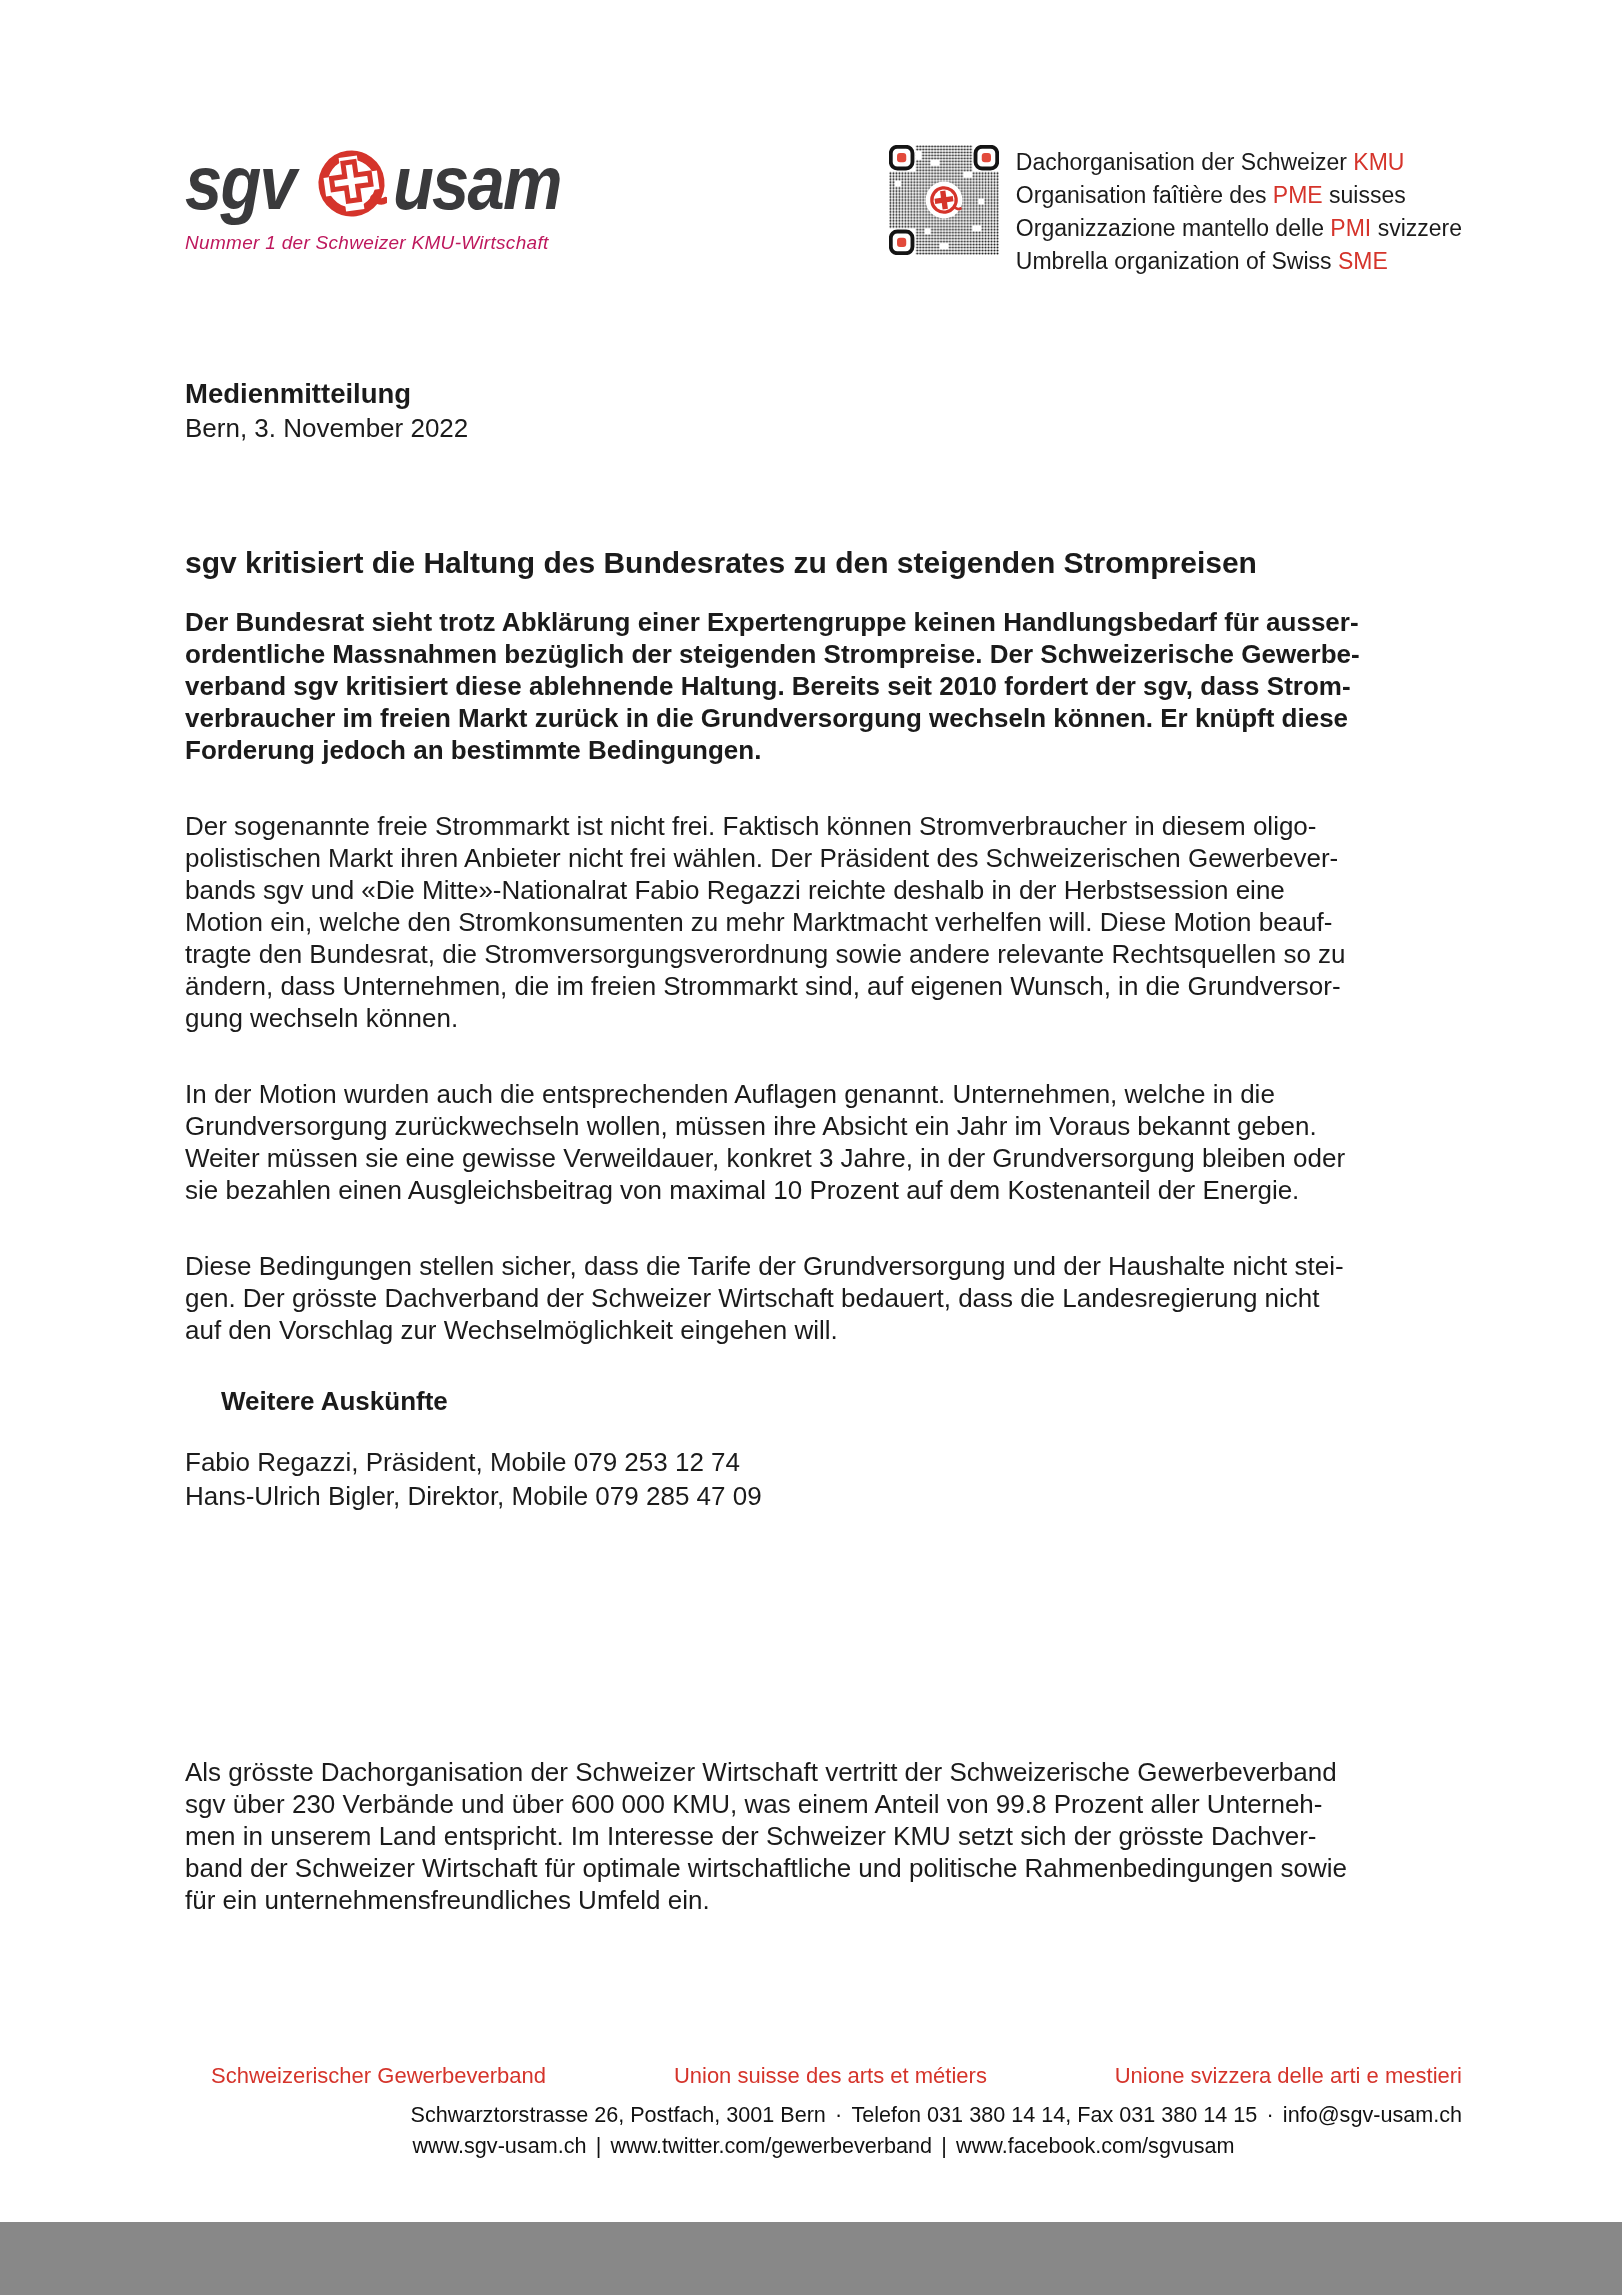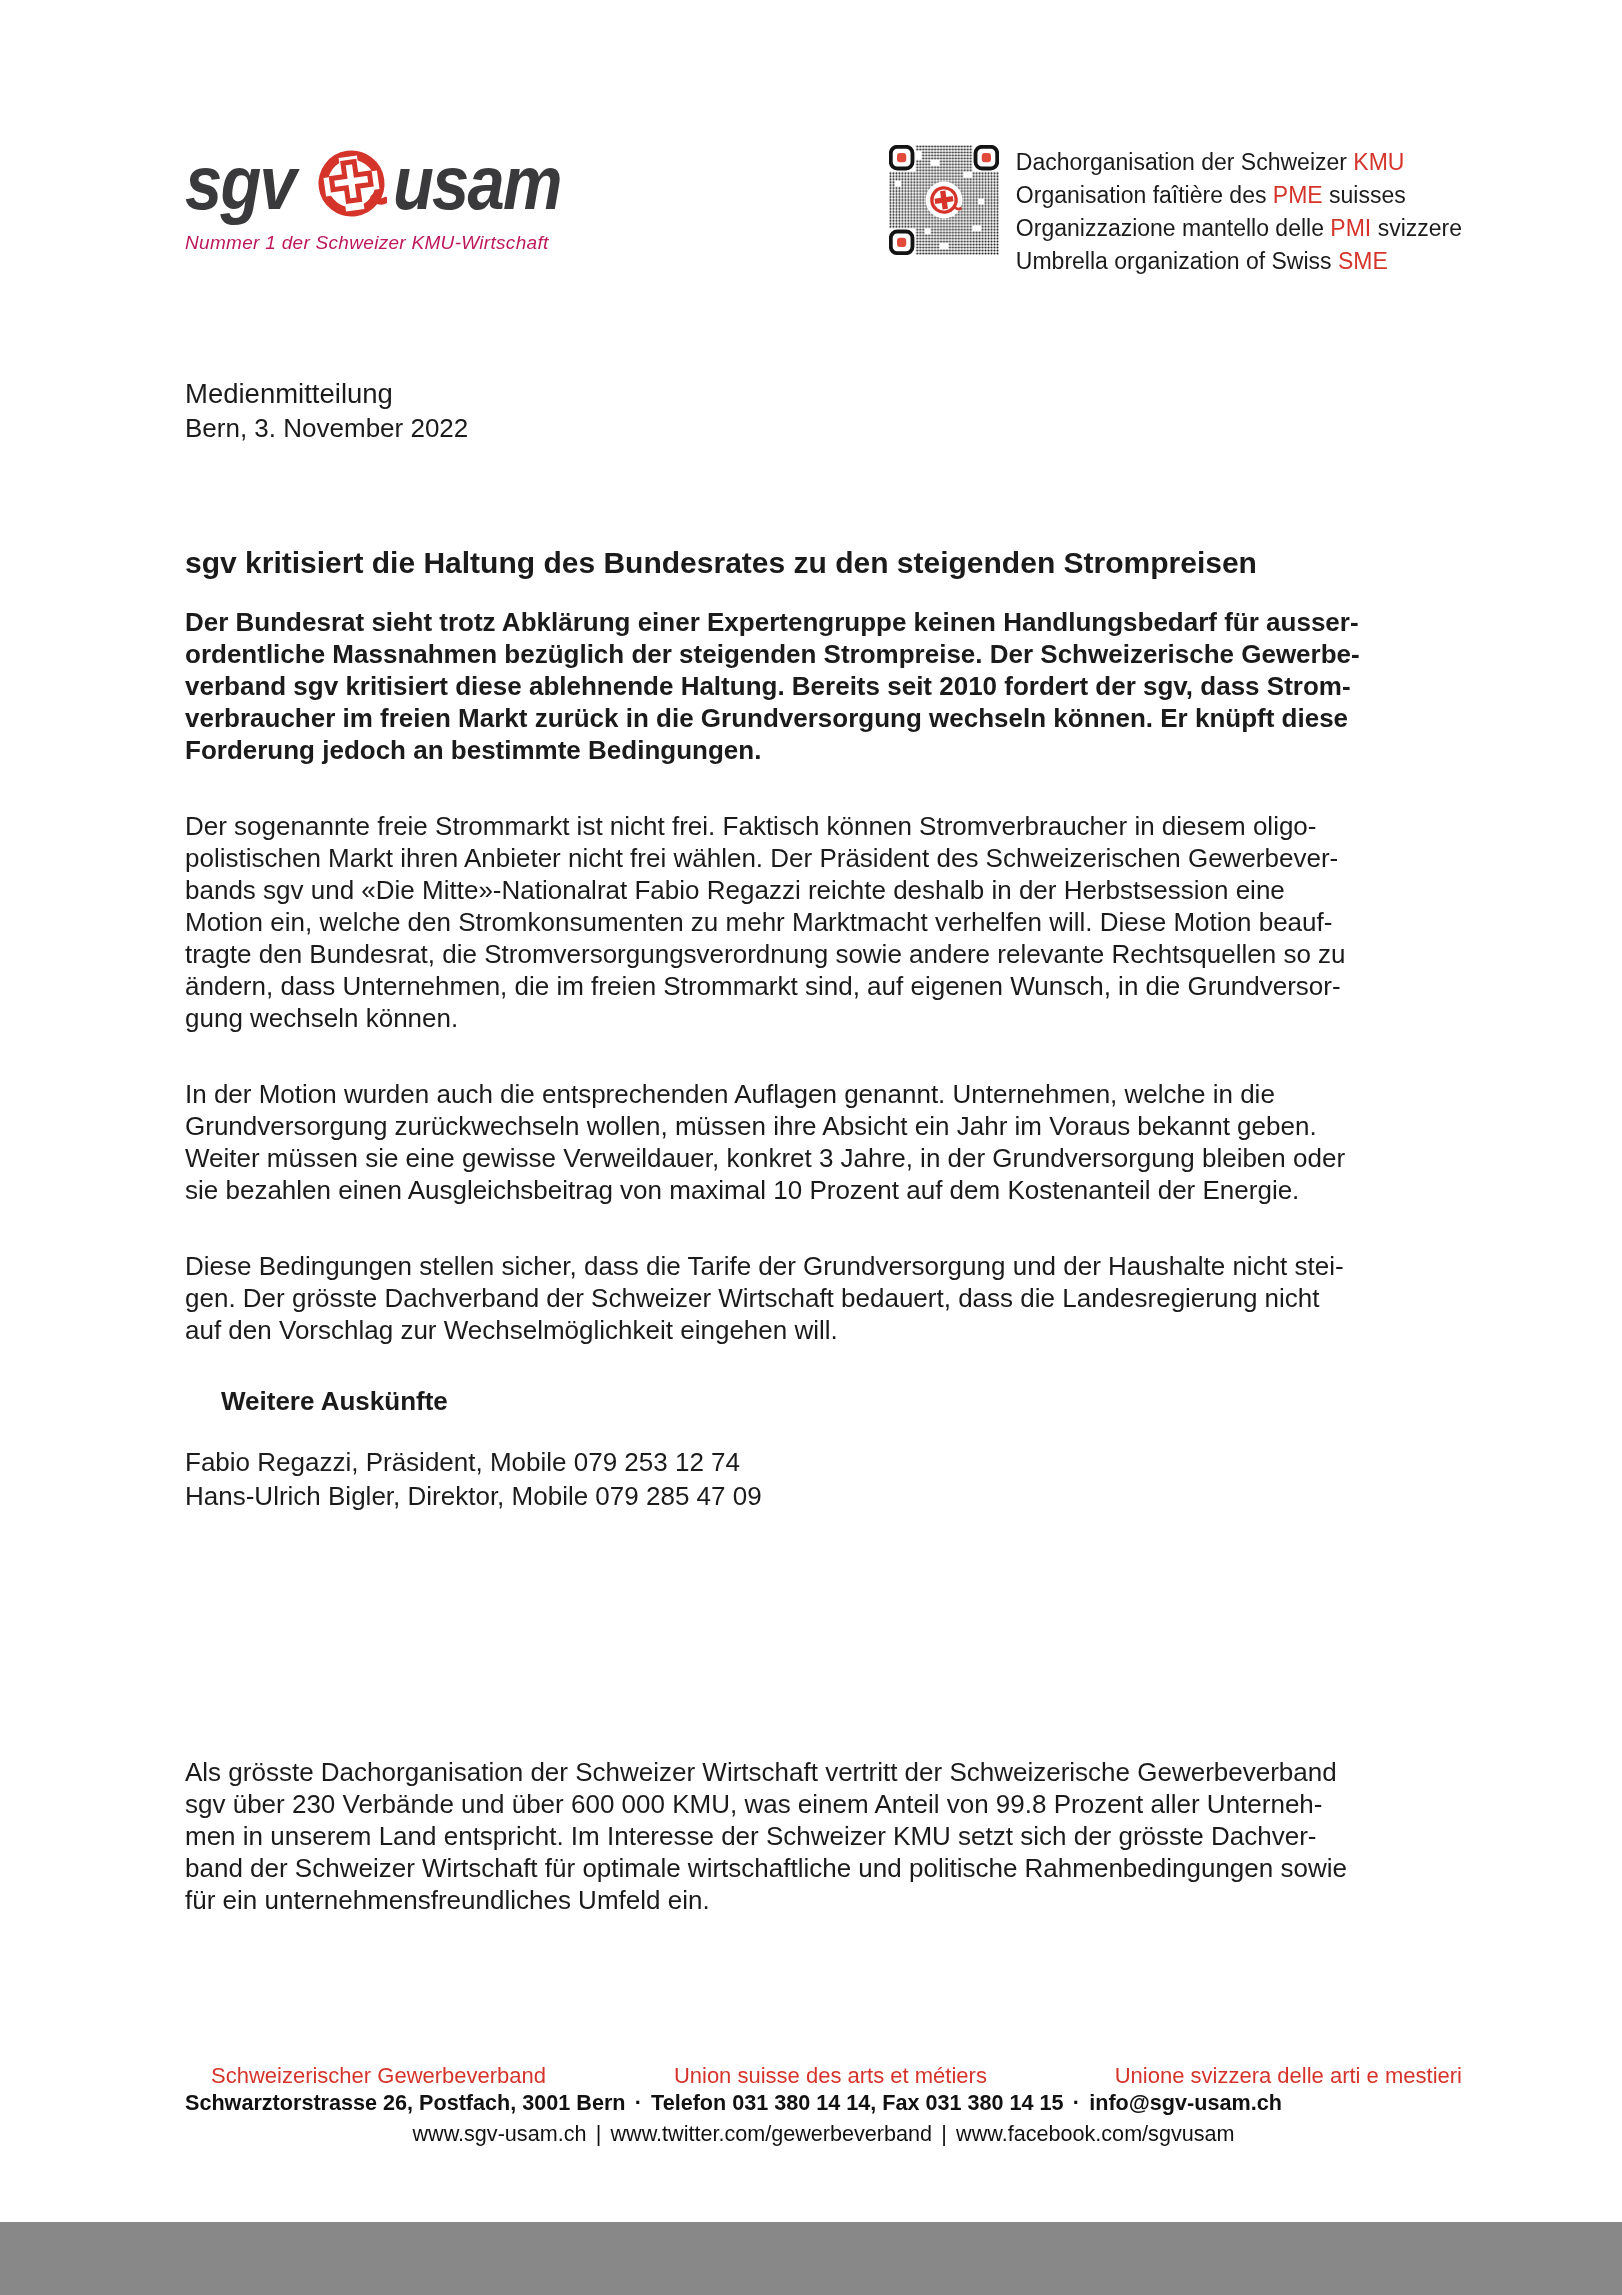--- a/index.html
+++ b/index.html
@@ -41,41 +41,41 @@
     letter-spacing: 0.3px;
   }
 
   .org-block { display:flex; align-items:flex-start; gap:17px; }
   .qr { width:110px; height:110px; flex:none; }
   .org-lines { font-size:23px; line-height:33px; padding-top:1.3px; }
   .org-lines .em { color: var(--red); }
 
   
   .meta { margin-top: 98px; }
-  .doc-type { font-size:27.5px; font-weight:normal; line-height:35px; }
+  .doc-type { font-size:27.5px; font-weight:bold; line-height:35px; }
   .dateline { font-size:26px; line-height:35px; }
 
   .title { margin-top: 99px; font-size:30px; font-weight:bold; line-height:1.2; }
 
   
   .para { font-size:26px; line-height:32px; white-space:pre-line; }
   .lead { margin-top:25px; font-weight:bold; }
   .p1 { margin-top:44px; }
   .p2 { margin-top:44px; }
   .p3 { margin-top:44px; }
   .contacts-heading { margin-top:39px; font-size:26px; line-height:32px; font-weight:bold;margin-left:36px; }
   .contact-lines { margin-top:27.5px; }
   .contact-line { font-size:26px; line-height:34px; }
   .contact-line .b { font-weight:normal; }
   .boilerplate { margin-top:243px; }
 
   
   .footer { position:absolute; left:185px; right:160px; top:2063px; }
   .footer-orgs { display:flex; justify-content:space-between; color:var(--red); font-size:22px; line-height:26px;margin-left:26px; }
-  .footer-address { margin-top:1px; text-align:left; font-size:21.6px; line-height:26px; color:#111;font-weight:bold; }
+  .footer-address { margin-top:13px; text-align:right; font-size:21.6px; line-height:26px; color:#111; }
   .footer-links { margin-top:5.2px; text-align:center; font-size:21.6px; line-height:26px; color:#111; }
   .sep { padding: 0 9.2px; }
 
   :root { --red:#d5342b; }
 </style>
 </head>
 <body>
 
 <div class="page">
 

